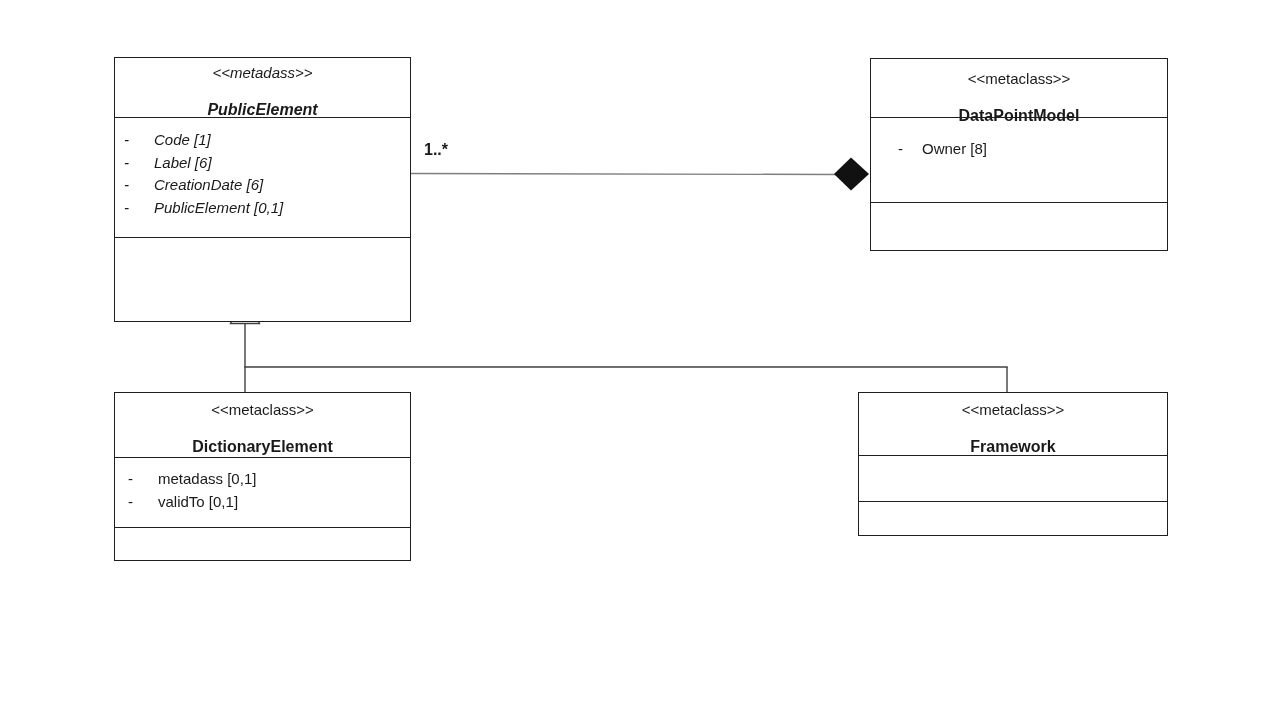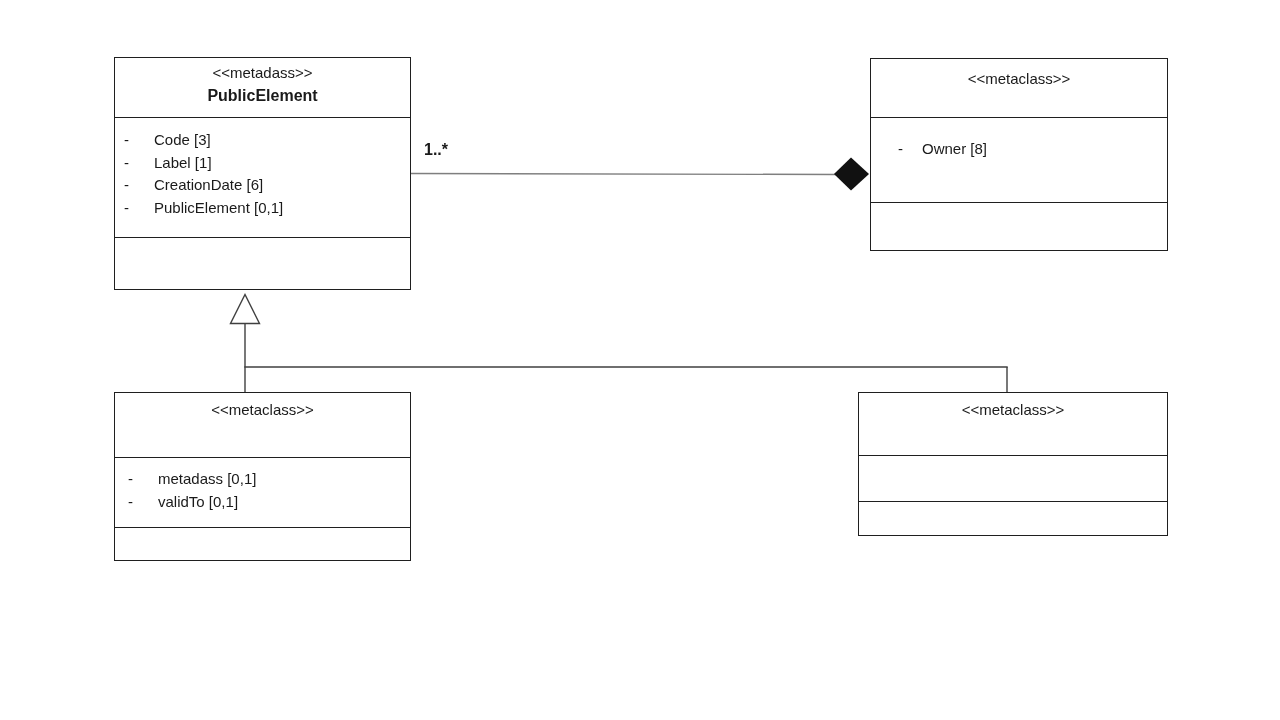--- a/index.html
+++ b/index.html
@@ -43,20 +43,21 @@
   .stereotype {
     font-size: 15px;
     line-height: 23px;
     white-space: nowrap;
   }
   .class-name {
     font-size: 16px;
     font-weight: bold;
     line-height: 23px;
     white-space: nowrap;
+    margin-top: 14px;
   }
   .attr {
     display: flex;
     font-size: 15px;
     line-height: 22.5px;
     white-space: nowrap;
   }
   .dash {
     display: inline-block;
     flex: 0 0 auto;
@@ -80,77 +81,80 @@
     <polygon points="834,174 851,157.5 869,174 851,190.5" fill="#111111"></polygon>
 
     <line x1="245" y1="323.5" x2="245" y2="392" stroke-width="1.4" stroke="#3f3f3f"></line>
     <line x1="244.3" y1="367" x2="1007.7" y2="367" stroke-width="1.4" stroke="#3f3f3f"></line>
     <line x1="1007" y1="367" x2="1007" y2="392" stroke-width="1.4" stroke="#3f3f3f"></line>
     <polygon points="245,294.5 230.5,323.5 259.5,323.5" stroke-width="1.4" fill="#ffffff" stroke="#3f3f3f"></polygon>
   </svg>
 
   <div class="multiplicity">1..*</div>
 
-  <div class="uml-class" style="left:114px; top:57px; width:297px; height:233px;">
+  <div class="uml-class" style="left:114px; top:57px; width:297px; height:265px;font-style:italic;">
     <div class="compartment header" style="height:59px; padding-top:3px;">
       <div class="stereotype">&lt;&lt;metadass&gt;&gt;</div>
       <div class="class-name">PublicElement</div>
     </div>
     <div class="compartment" style="height:120px; padding:11px 0 0 9px;">
       <div class="attr">
         <span class="dash" style="width:30px;">-</span>
-        <span class="attr-label">Code [3]</span>
+        <span class="attr-label">Code [1]</span>
       </div>
       <div class="attr">
         <span class="dash" style="width:30px;">-</span>
-        <span class="attr-label">Label [1]</span>
+        <span class="attr-label">Label [6]</span>
       </div>
       <div class="attr">
         <span class="dash" style="width:30px;">-</span>
         <span class="attr-label">CreationDate [6]</span>
       </div>
       <div class="attr">
         <span class="dash" style="width:30px;">-</span>
         <span class="attr-label">PublicElement [0,1]</span>
       </div>
     </div>
     <div class="compartment grow"></div>
   </div>
 
   <div class="uml-class" style="left:870px; top:58px; width:298px; height:193px;">
     <div class="compartment header" style="height:58px; padding-top:8px;">
       <div class="stereotype">&lt;&lt;metaclass&gt;&gt;</div>
+      <div class="class-name">DataPointModel</div>
     </div>
     <div class="compartment" style="height:85px; padding:20px 0 0 27px;">
       <div class="attr">
         <span class="dash" style="width:24px;">-</span>
         <span class="attr-label">Owner [8]</span>
       </div>
     </div>
     <div class="compartment grow"></div>
   </div>
 
   <div class="uml-class" style="left:114px; top:392px; width:297px; height:169px;">
     <div class="compartment header" style="height:64px; padding-top:5px;">
       <div class="stereotype">&lt;&lt;metaclass&gt;&gt;</div>
+      <div class="class-name">DictionaryElement</div>
     </div>
     <div class="compartment" style="height:70px; padding:10px 0 0 13px;">
       <div class="attr">
         <span class="dash" style="width:30px;">-</span>
         <span class="attr-label">metadass [0,1]</span>
       </div>
       <div class="attr">
         <span class="dash" style="width:30px;">-</span>
         <span class="attr-label">validTo [0,1]</span>
       </div>
     </div>
     <div class="compartment grow"></div>
   </div>
 
   <div class="uml-class" style="left:858px; top:392px; width:310px; height:144px;">
     <div class="compartment header" style="height:62px; padding-top:5px;">
       <div class="stereotype">&lt;&lt;metaclass&gt;&gt;</div>
+      <div class="class-name">Framework</div>
     </div>
     <div class="compartment" style="height:46px;"></div>
     <div class="compartment grow"></div>
   </div>
 
 </div>
 
 </body></html>

